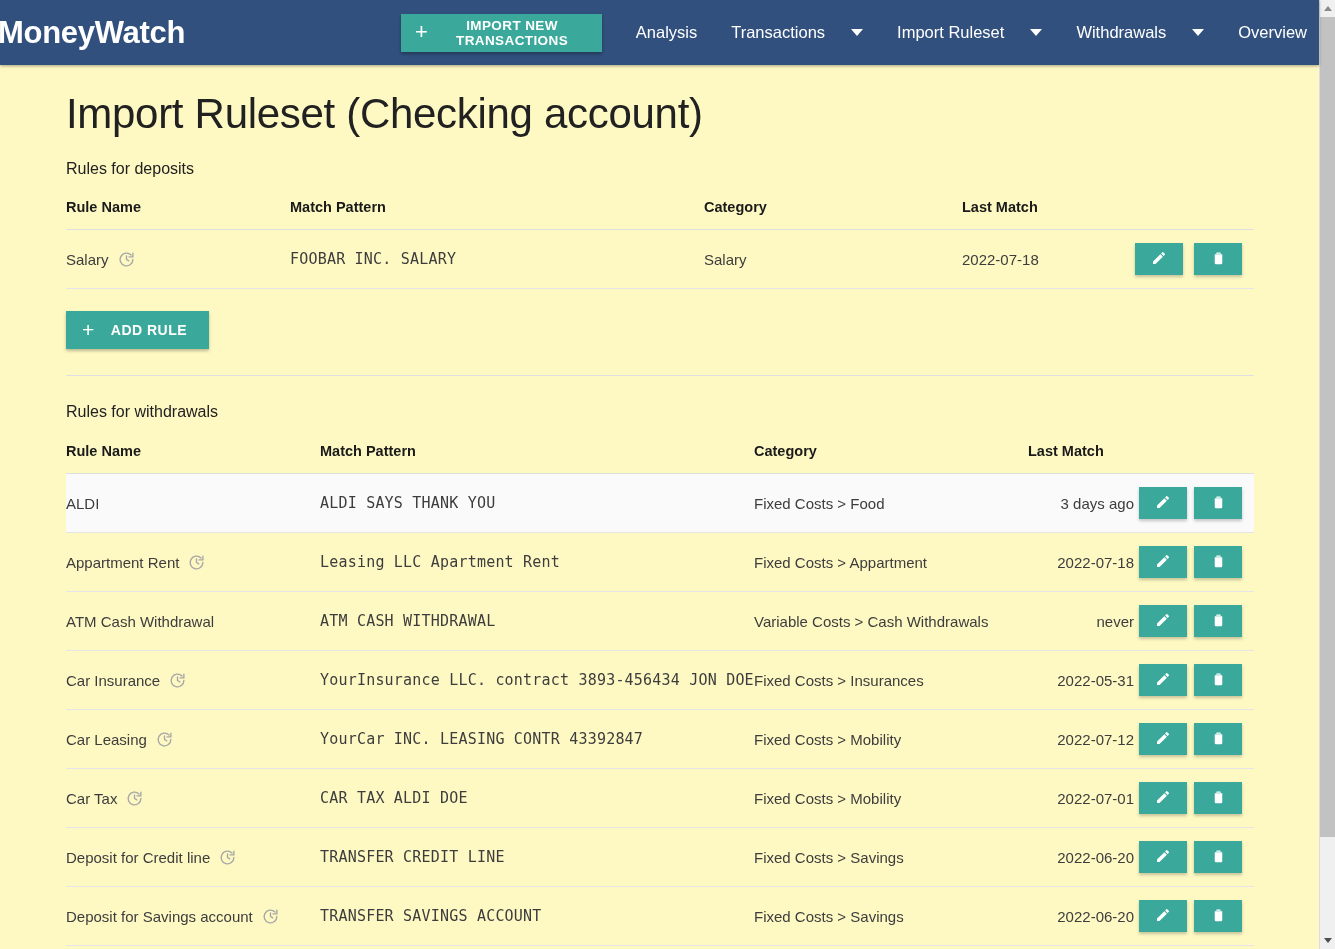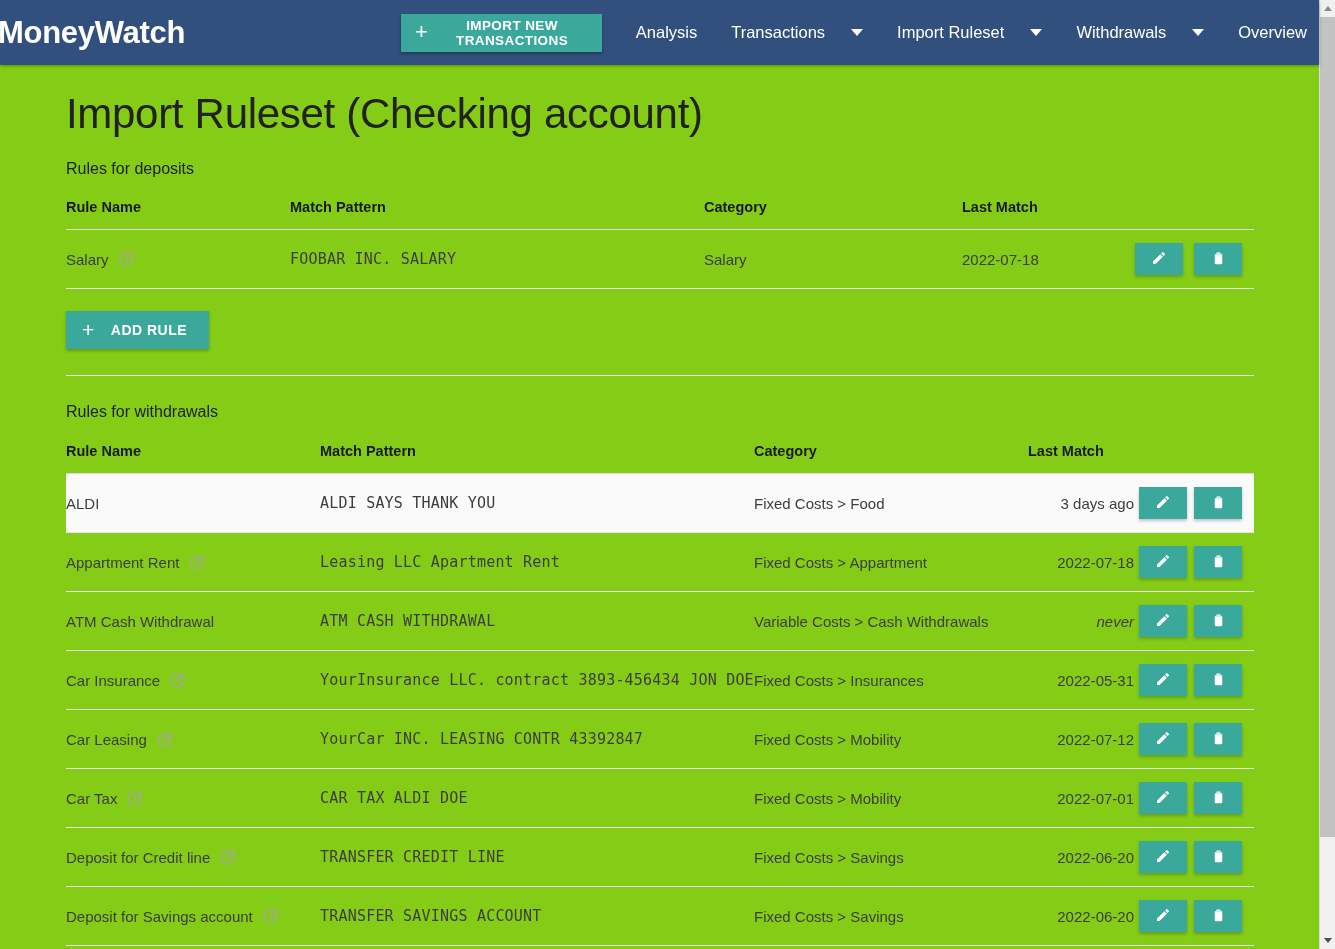--- a/index.html
+++ b/index.html
@@ -116,21 +116,21 @@
     display: inline-block;
   }
   .nav-gap-1 { margin-left: 10px; }
 
   
   #content {
     position: absolute;
     top: 65px; left: 0;
     width: 1319px;
     height: 884px;
-    background: #84cc16;
+    background: #fef9c3;
     overflow: hidden;
   }
   .container {
     width: 1190px;
     margin-left: 66px;
     padding-top: 23px;
   }
   h1.page-title {
     font-size: 42px;
     font-weight: 400;
@@ -191,21 +191,21 @@
   .recur-icon { flex: 0 0 auto; display: inline-block; line-height: 0; }
   .cell-pattern {
     font-family: "DejaVu Sans Mono", "Liberation Mono", monospace;
     font-size: 13.5px;
     color: #2f2f2f;
     letter-spacing: 0.2px;
     white-space: nowrap;
   }
   .cell-category { font-size: 15px; color: #3d3d3d; }
   .cell-last { font-size: 14.5px; color: #3d3d3d; }
-  .cell-last.never { font-style: italic; }
+  .cell-last.never { }
 
   .cell-actions {
     text-align: right;
     white-space: nowrap;
     padding-right: 12px !important;
   }
   .icon-btn {
     display: inline-flex;
     align-items: center;
     justify-content: center;

